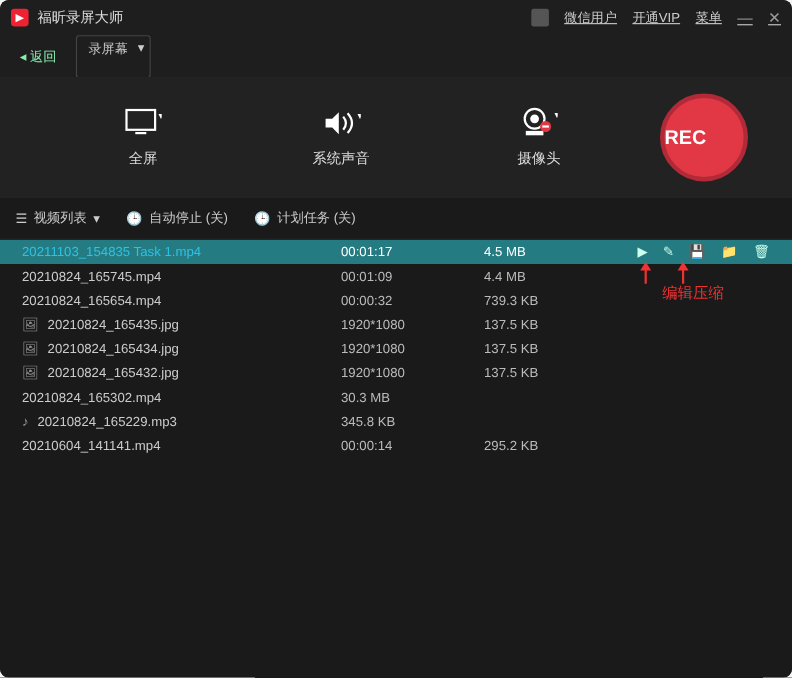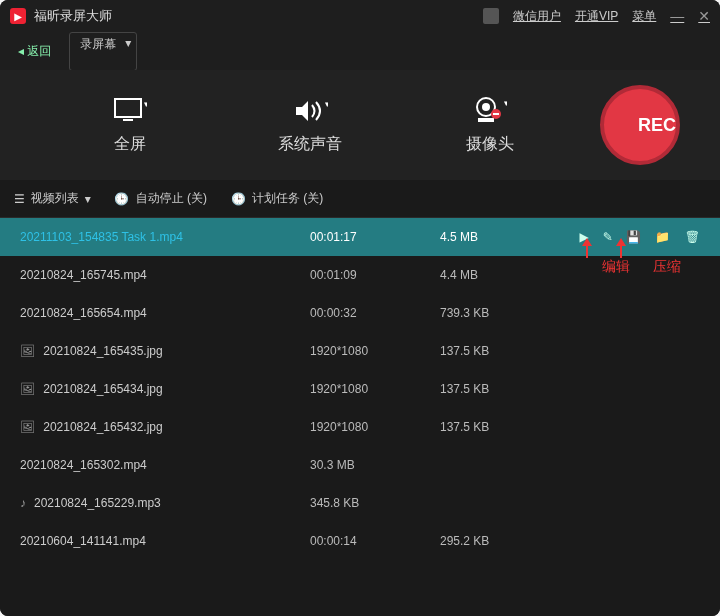--- a/index.html
+++ b/index.html
@@ -11,26 +11,26 @@
 .titlebar .avatar { width: 16px; height: 16px; background: #555; border-radius: 2px; display: inline-block; }
 .titlebar .right span, .titlebar .right .win-btn { cursor: pointer; }
 .win-btn { color: #999; font-size: 14px; }
 .subbar { height: 38px; display: flex; align-items: center; padding: 0 10px; background: #1e1e1e; gap: 10px; }
 .back-btn { color: #86efac; font-size: 12px; padding: 3px 8px; cursor: pointer; }
 .mode-drop { color: #ccc; font-size: 12px; border: 1px solid #444; padding: 3px 20px 17px 10px; border-radius: 3px; position: relative; cursor: pointer; }
 .mode-drop:after { content: "▾"; position: absolute; right: 5px; }
 .options-area { height: 110px; display: flex; align-items: center; padding: 0 40px; background: #222; position: relative; }
 .option { flex: 1; display: flex; flex-direction: column; align-items: center; color: #ddd; cursor: pointer; gap: 8px; }
 .opt-icon { height: 30px; display: flex; align-items: center; justify-content: center; }
-.opt-label { font-size: 16px; }
-.rec-btn { width: 80px; height: 80px; border-radius: 50%; background: #e23744; border: 4px solid #b12a37; display: flex; align-items: center; justify-content: flex-end; color: #fff; font-weight: bold; font-size: 18px; cursor: pointer; margin-left: 20px; }
+.opt-label { font-size: 13px; }
+.rec-btn { width: 80px; height: 80px; border-radius: 50%; background: #e23744; border: 4px solid #b12a37; display: flex; align-items: center; justify-content: flex-start; color: #fff; font-weight: bold; font-size: 18px; cursor: pointer; margin-left: 20px; }
 .tabbar { height: 38px; display: flex; align-items: center; padding: 0 14px; background: #1a1a1a; color: #ccc; font-size: 12px; gap: 24px; border-bottom: 1px solid #2a2a2a; }
 .tabbar .tab, .tabbar .opt { display: flex; align-items: center; gap: 6px; cursor: pointer; }
 .filelist { flex: 1; overflow-y: auto; background: #1a1a1a; }
-.row { height: 38px; display: flex; align-items: center; padding: 0 20px; color: #ccc; font-size: 12px; position: relative; }
+.row { height: 22px; display: flex; align-items: center; padding: 0 20px; color: #ccc; font-size: 12px; position: relative; }
 .row .c-name { flex: 0 0 290px; display: flex; align-items: center; gap: 8px; overflow: hidden; }
 .row .c-dur { flex: 0 0 130px; color: #bbb; }
 .row .c-size { flex: 0 0 110px; color: #bbb; }
 .row .c-actions { margin-left: auto; display: flex; gap: 14px; color: #cfe; }
 .row.active { background: #247c82; }
 .row.active .c-name { color: #2ec1e6; }
 .row.active .c-dur, .row.active .c-size { color: #ffffff; }
 .action-ico { cursor: pointer; font-size: 12px; }
 .ftype-ico { opacity: .7; }
 .annotation { position: absolute; color: #e33; font-size: 14px; pointer-events: none; }
@@ -135,21 +135,21 @@
             <polygon points="2,8 7,0 12,8" fill="#e33"></polygon>
           </svg>
         </div>
         <div class="annotation" style="left: 570px; top: 40px; margin-left: 32px;">编辑</div>
         <div class="annotation" style="left: 614px; top: 20px;">
           <svg width="14" height="22">
             <line x1="7" y1="20" x2="7" y2="2" stroke="#e33" stroke-width="2"></line>
             <polygon points="2,8 7,0 12,8" fill="#e33"></polygon>
           </svg>
         </div>
-        <div class="annotation" style="left: 653px; top: 40px;">压缩</div>
+        <div class="annotation" style="left: 630px; top: 40px;">压缩</div>
       </div>
       <div class="row">
         <div class="c-name">
           <span>20210824_165745.mp4</span>
         </div>
         <div class="c-dur">00:01:09</div>
         <div class="c-size">4.4 MB</div>
       </div>
       <div class="row">
         <div class="c-name">

